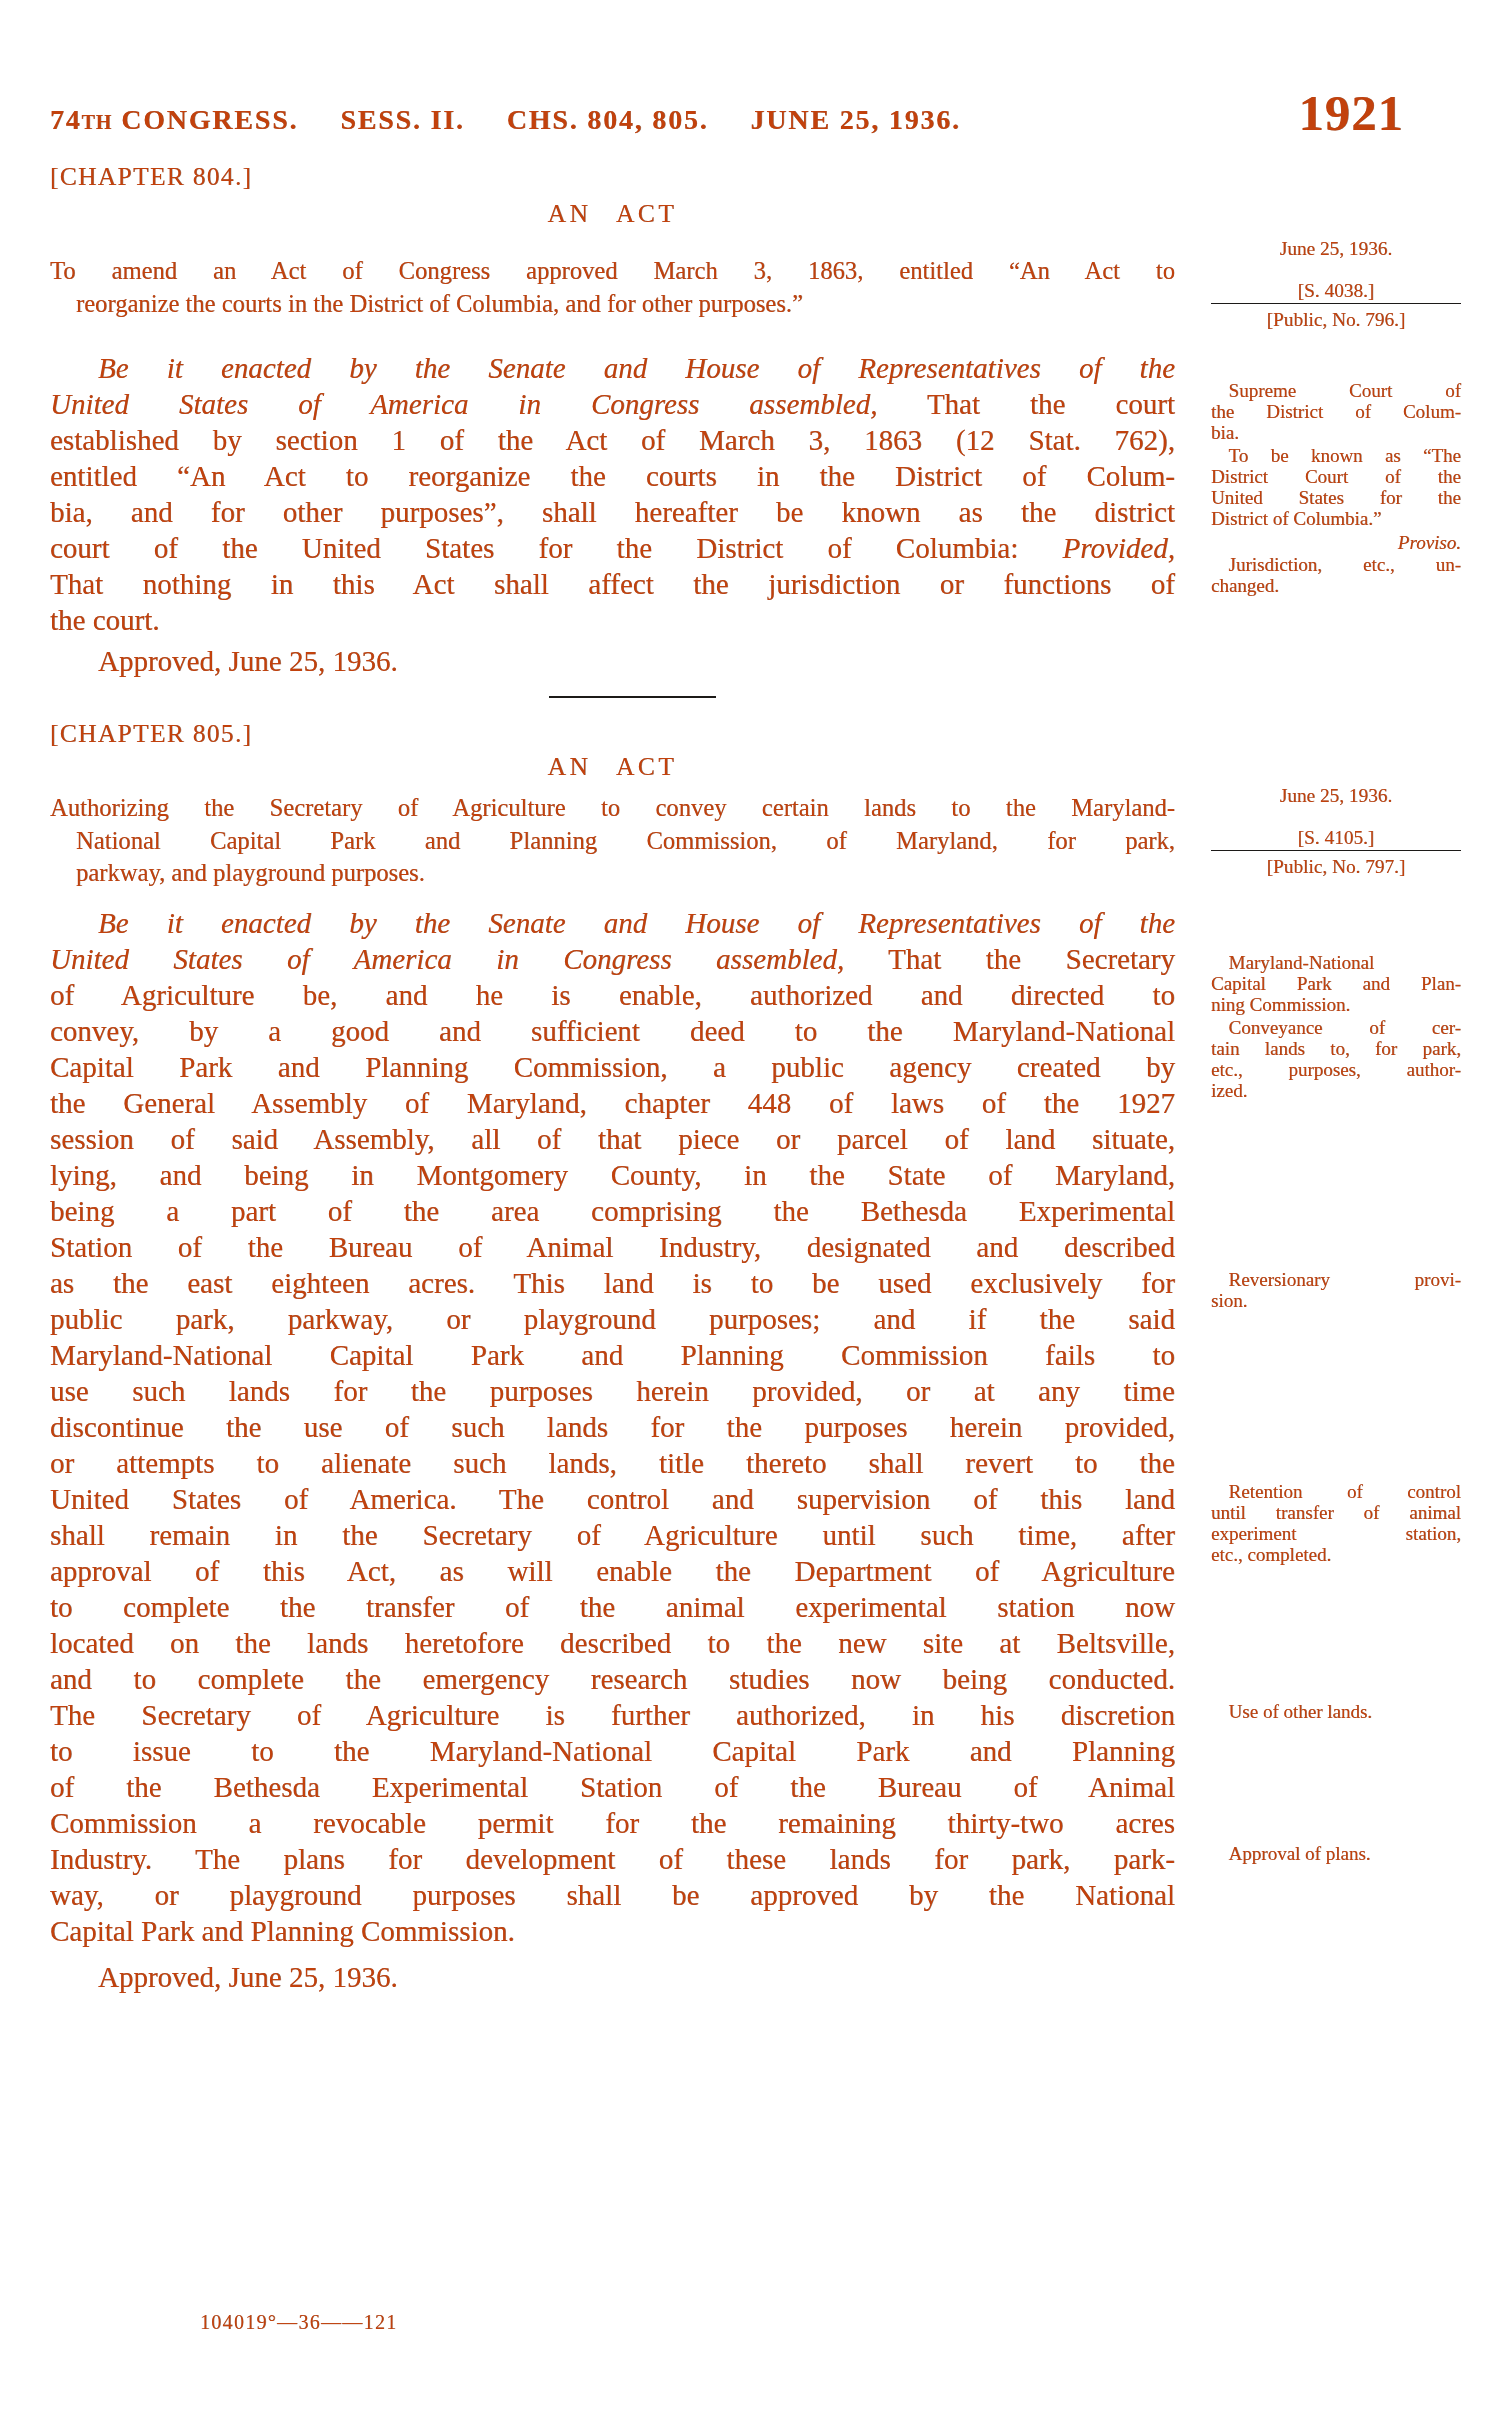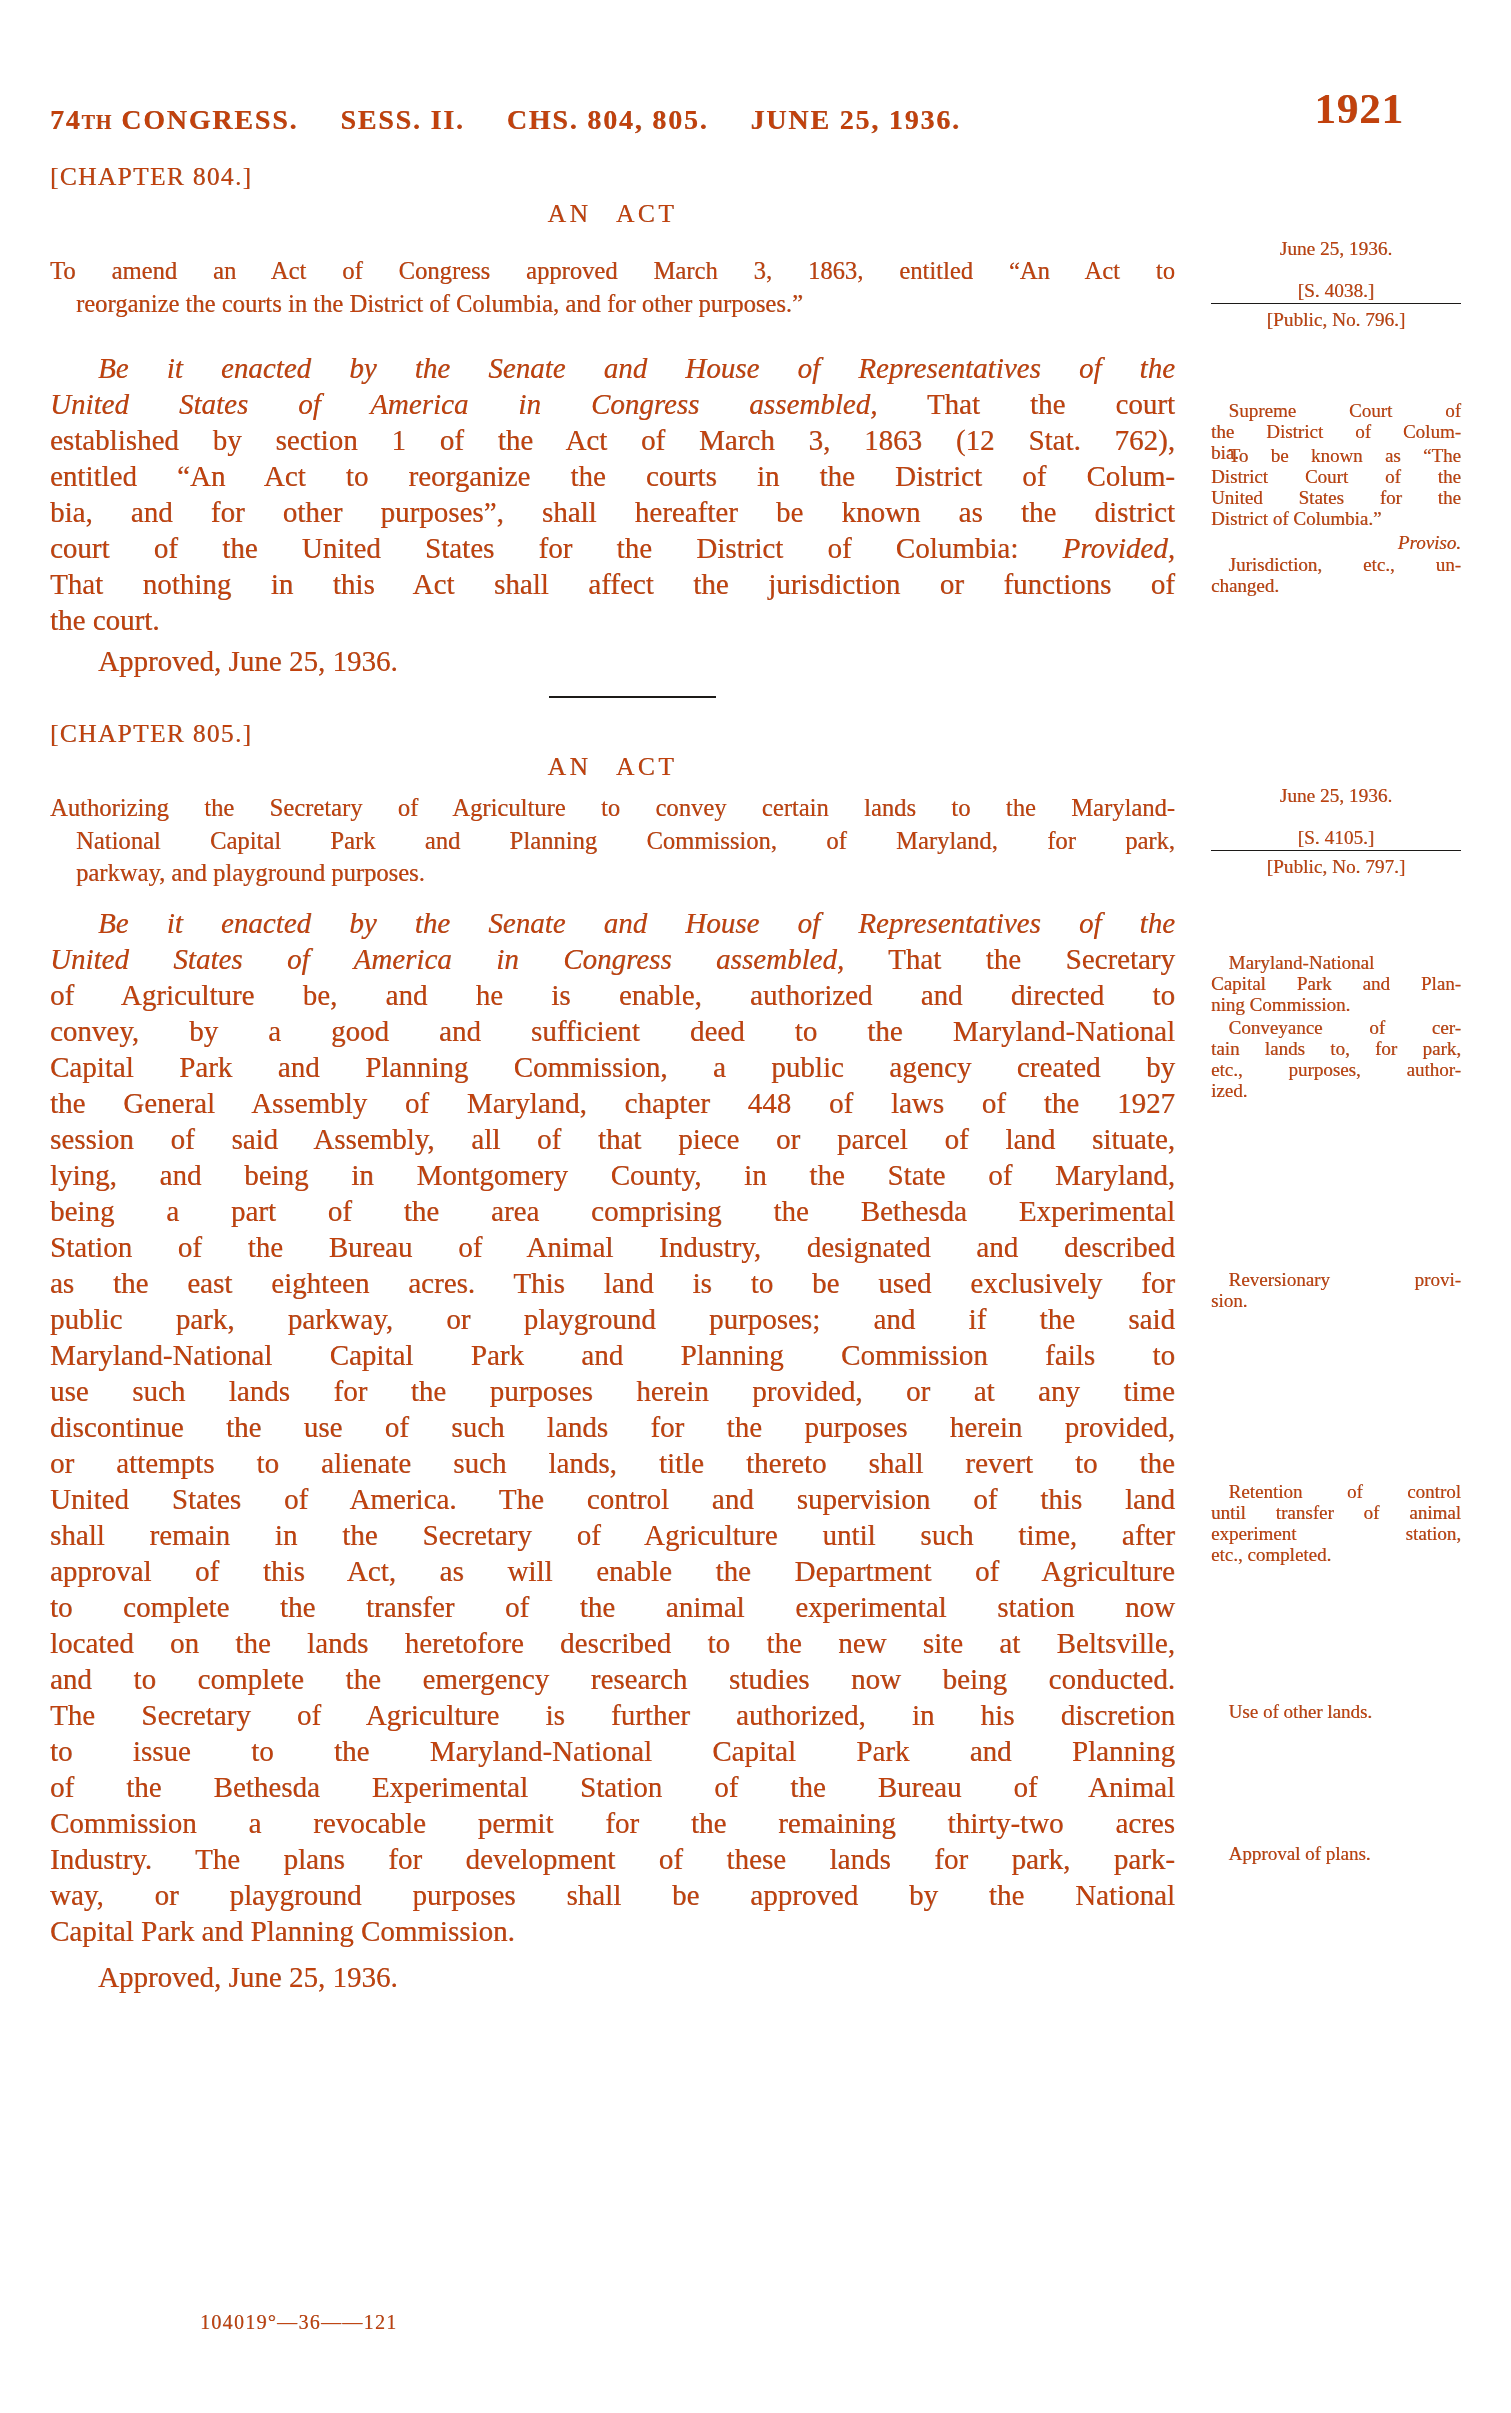--- a/index.html
+++ b/index.html
@@ -19,21 +19,21 @@
   
   .header-left {
     left:50px; top:104px;
     display:flex; gap:42px;
     font-size:28px; font-weight:bold;
     letter-spacing:1.8px; white-space:nowrap;
   }
   .ord { font-size:20px; letter-spacing:0.9px; }
   .pagenum {
     top:84px; right:107px;
-    font-size:43px; font-weight:bold; letter-spacing:0.9px;
+    font-size:51px; font-weight:bold; letter-spacing:0.9px;
   }
 
   
   .col { left:50px; width:1125px; }
   .chapter-heading { font-size:25.5px; letter-spacing:1.3px; }
   .an-act { text-align:center; font-size:25.5px; letter-spacing:3.5px; word-spacing:16px; }
 
   .act-title { font-size:24.6px; line-height:32.5px; }
   .act-title .line:not(:first-child) { padding-left:26px; }
   .act-title .line:not(:last-child) { text-align-last:justify; }
@@ -50,21 +50,21 @@
   .mcol { left:1211px; width:250px; }
   .mdate { text-align:center; font-size:19.3px; line-height:24px; }
   .mdate .rule { border-bottom:1.8px solid #1c1a18; margin-top:18px; }
   .mdate .public { padding-top:3.5px; }
 
   .mnote { font-size:19px; line-height:21px; }
   .mnote .line:first-child { text-indent:17.6px; }
   .mnote .line:not(:last-child) { text-align-last:justify; }
 
   .md804 { top:237px; }
-  .sn-supreme      { top:400px; }
+  .sn-supreme      { top:380px; }
   .sn-known        { top:445px; }
   .sn-proviso      { top:532px;text-align:right; }
   .sn-jurisdiction { top:554px; }
 
   .md805 { top:784px; }
   .sn-commission   { top:952px; }
   .sn-conveyance   { top:1017px; }
   .sn-reversionary { top:1269px; }
   .sn-retention    { top:1481px; }
   .sn-otherlands   { top:1701px; }

